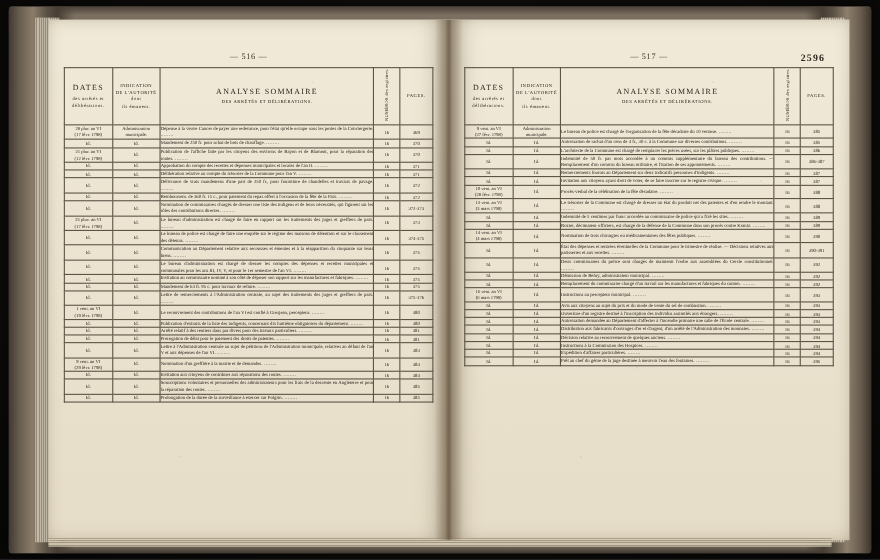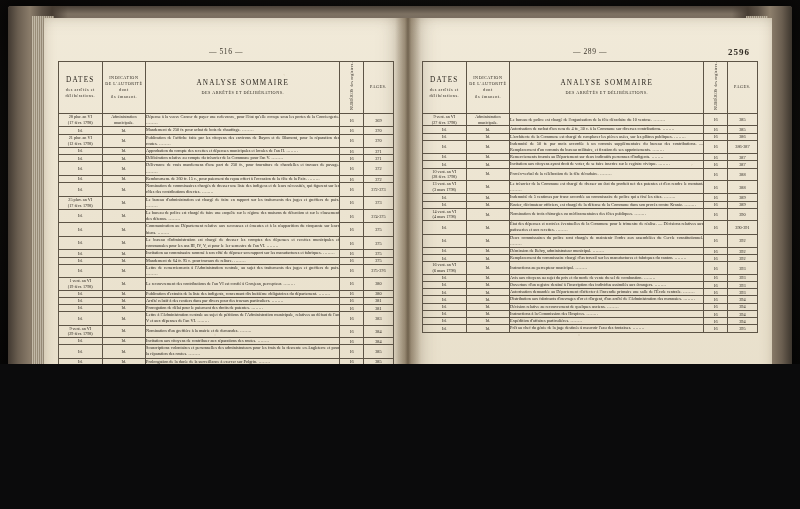--- a/index.html
+++ b/index.html
@@ -3,21 +3,21 @@
 <meta charset="utf-8">
 <style>
   html, body {
     margin: 0;
     padding: 0;
     background: #0b0b0c;
   }
   #page {
     position: relative;
     width: 800px;
-    height: 364px;
+    height: 508px;
     overflow: hidden;
     background: #101012;
     font-family: "Liberation Serif", serif;
   }
   
   .backdrop {
     position: absolute;
     inset: 0;
     background:
       radial-gradient(ellipse at 50% 45%, #2a2622 0%, #161412 55%, #0a0908 100%);
@@ -445,21 +445,21 @@
                 </tr>
               </tbody>
           </table>
         </div>
       </div>
 
       <div class="page-half right">
         <div class="speckle"></div>
 
         <div class="folio-row">
-          <div class="folio">— 289 —</div>
+          <div class="folio">— 517 —</div>
           <div class="year">2596</div>
         </div>
 
         <div class="tbl-wrap">
           <table class="reg">
             <colgroup>
               <col class="w-date">
                 <col class="w-ind">
                 <col class="w-ana">
                 <col class="w-num">

